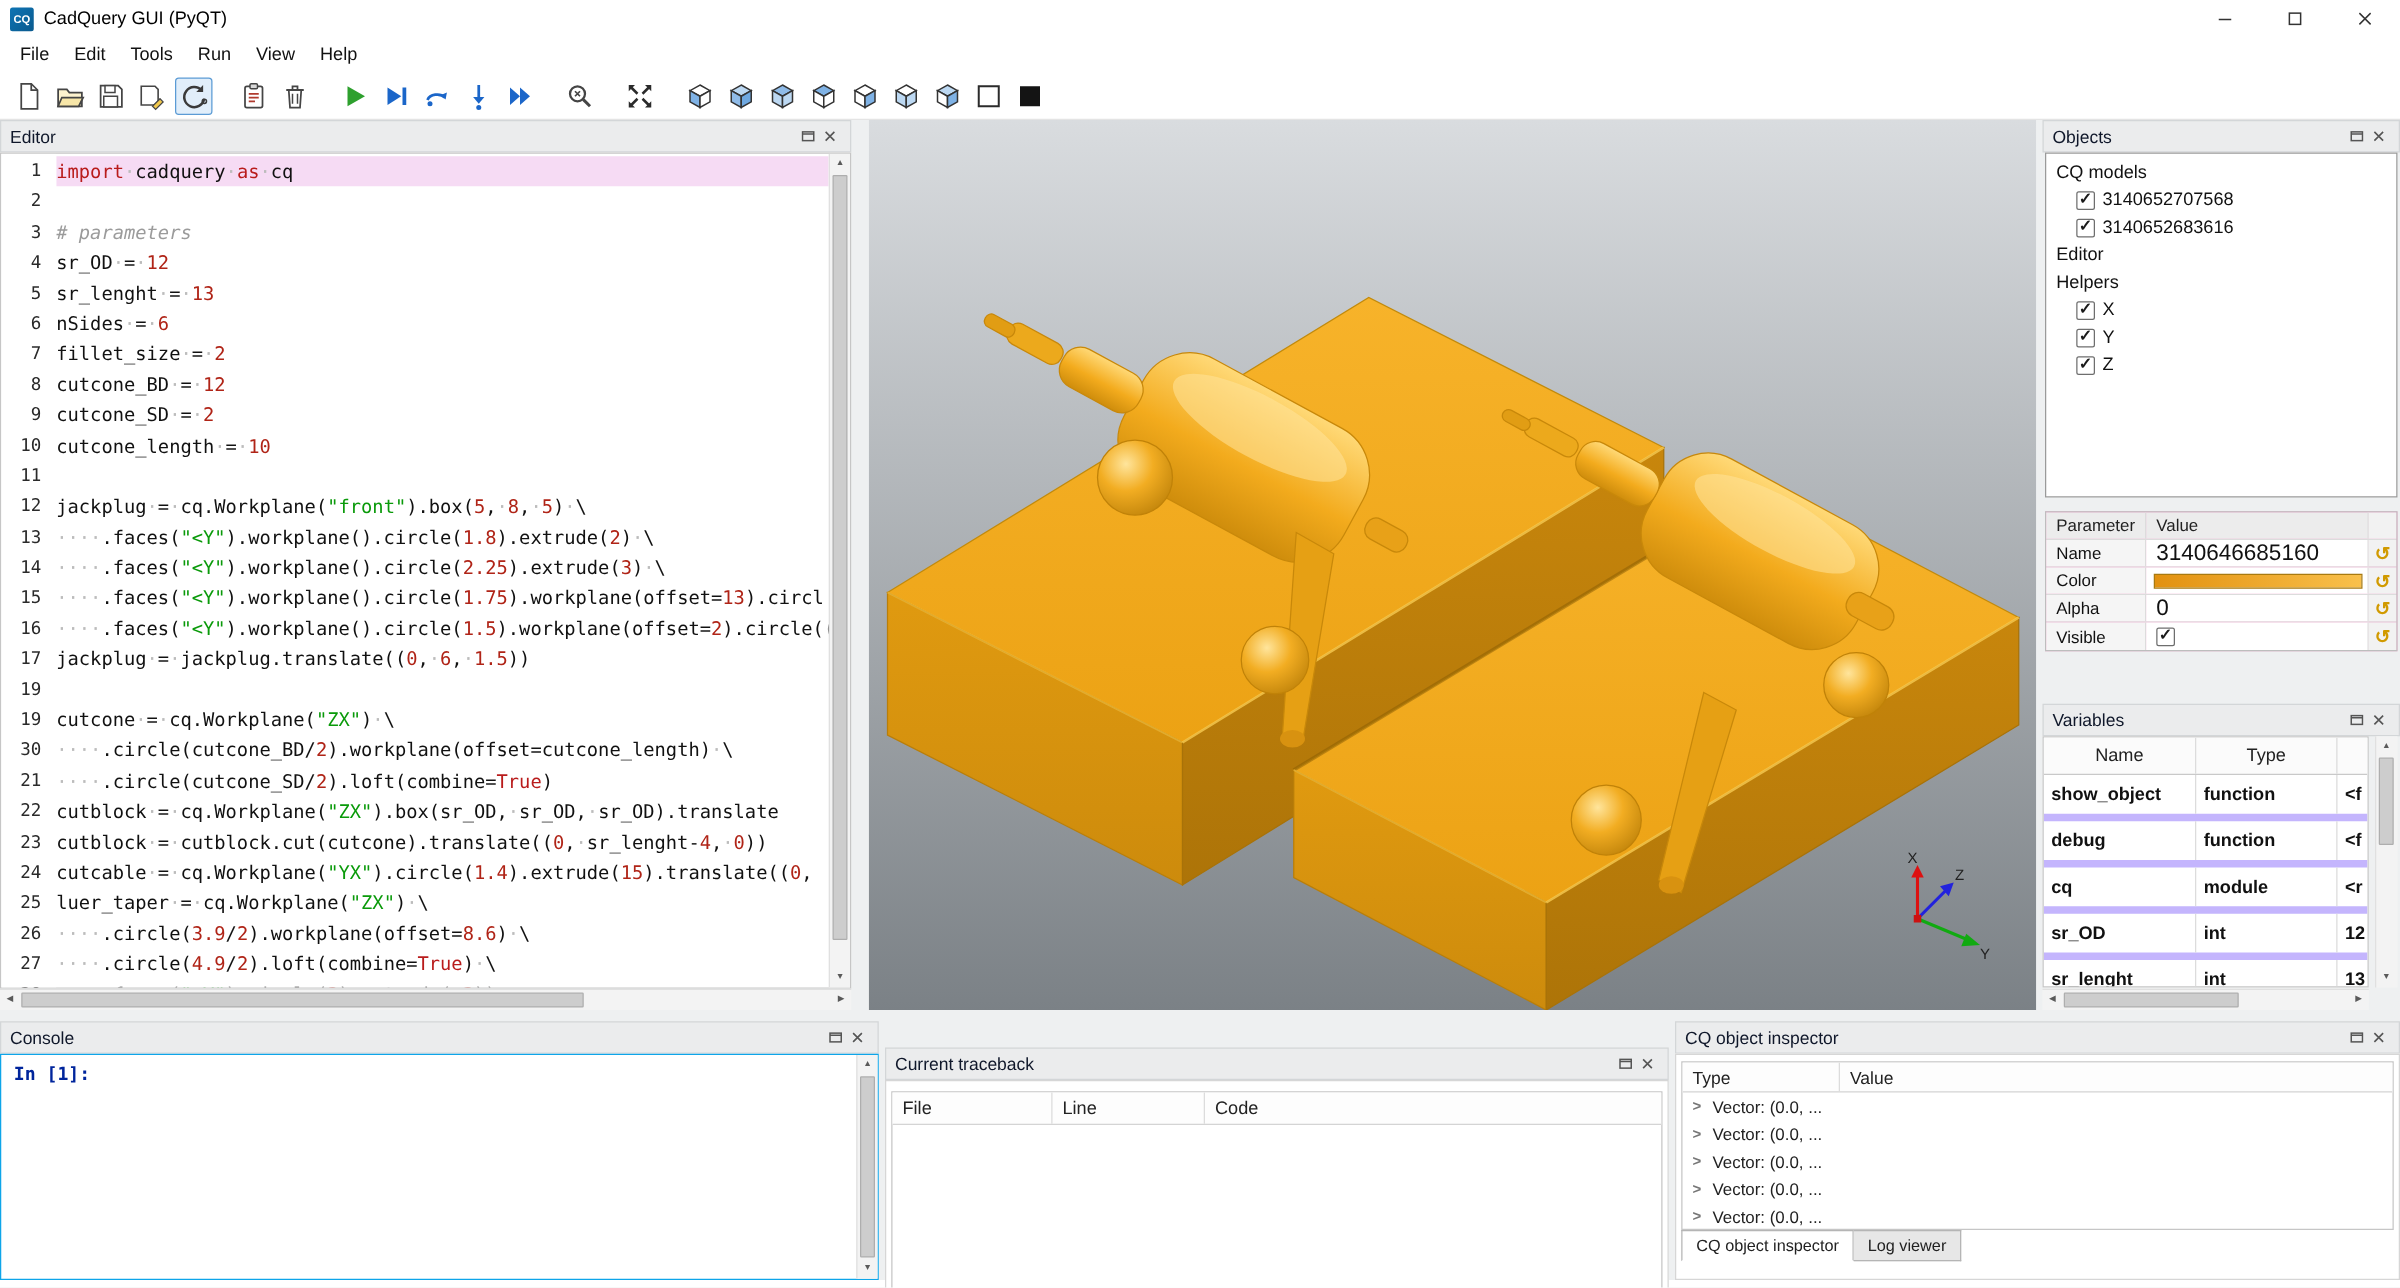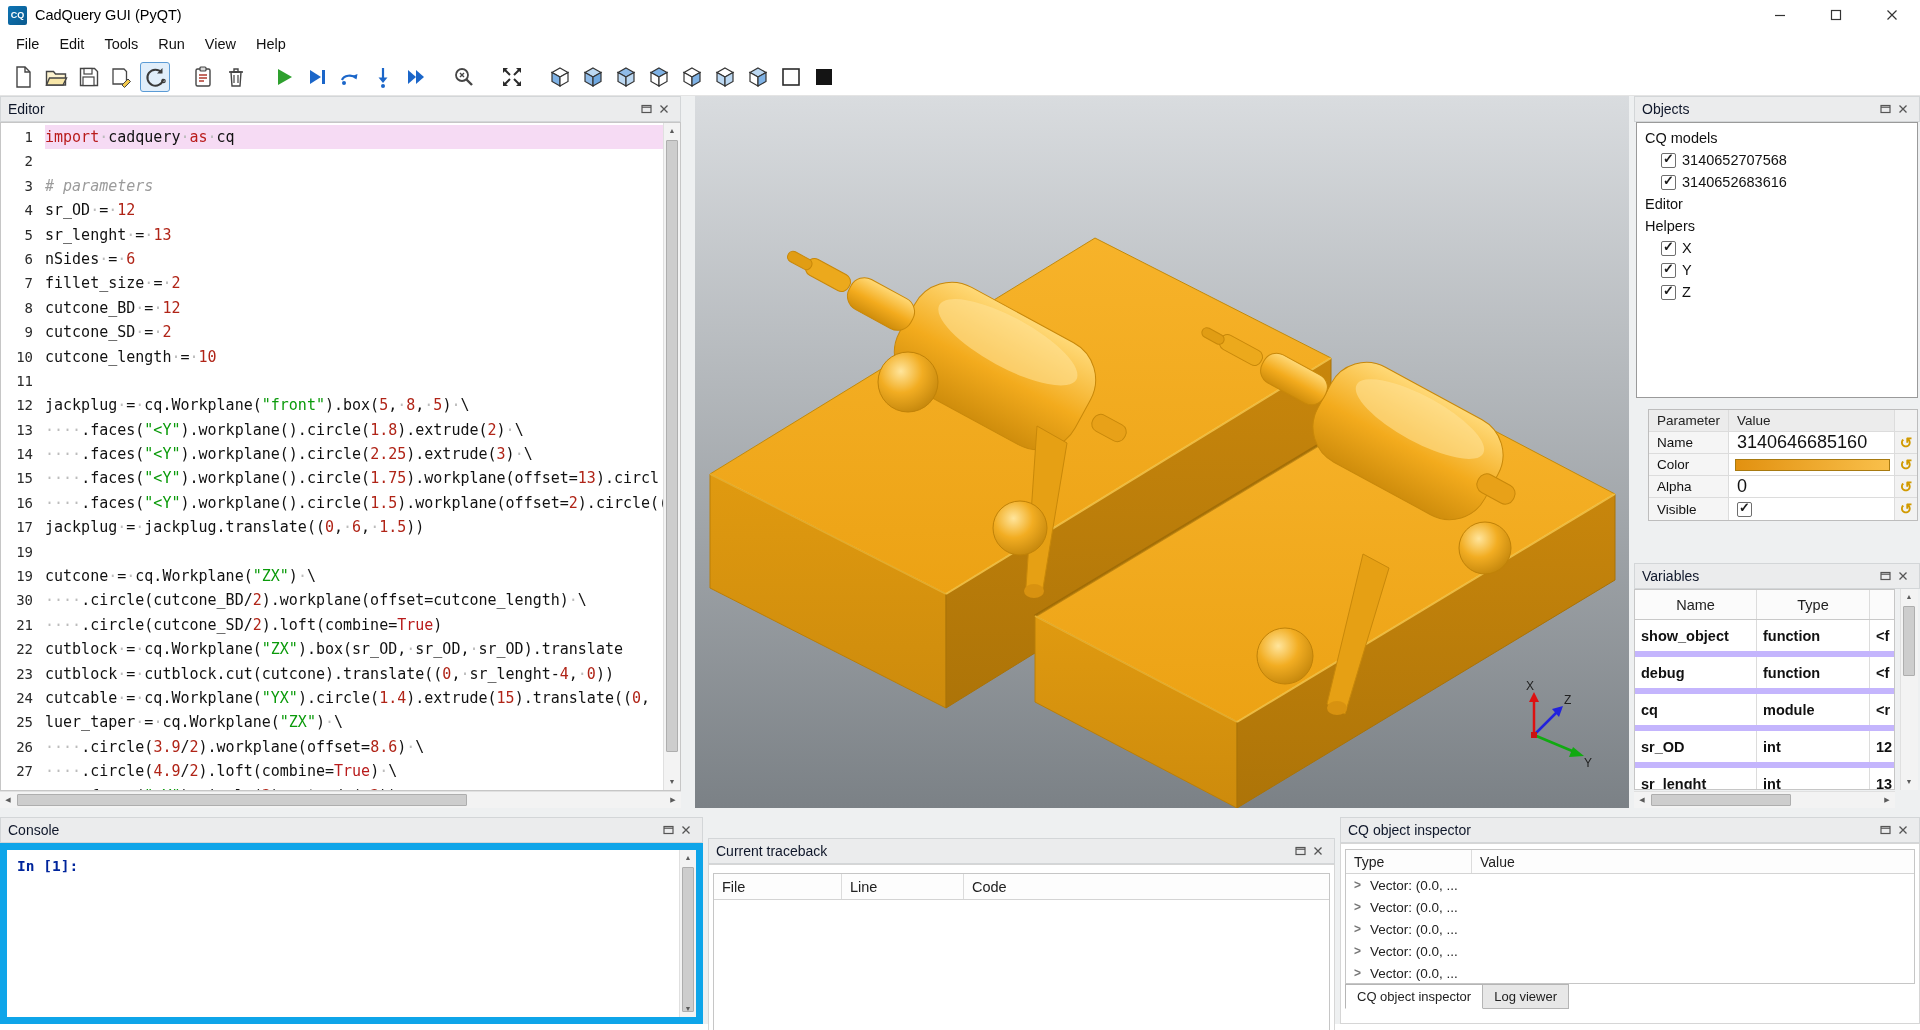--- a/index.html
+++ b/index.html
@@ -52,21 +52,21 @@
 
 #viewport { position:absolute; left:695px; top:96px; width:934px; height:712px; }
 
 
 #objects { left:1634px; top:96px; width:286px; height:467px; }
 .obj-tree { position:absolute; top:26px; left:2px; right:2px; height:276px; border:1px solid #9a9a9a; background:#fff; padding-top:4px; overflow:hidden; }
 .trow { display:flex; align-items:center; height:22px; padding-left:8px; font-size:14.5px; }
 .tind { width:16px; flex:none; }
 .cb { width:15px; height:15px; border:1px solid #6e6e6e; border-radius:2px; margin-right:6px; position:relative; background:#fff; flex:none; }
 .cb.on::after { content:"✓"; position:absolute; left:1px; top:-3px; font-size:13px; font-weight:bold; color:#1a1a1a; }
-.props { position:absolute; top:313px; left:14px; right:2px; border:1px solid #bdbdbd; background:#f9a8d4; }
+.props { position:absolute; top:313px; left:2px; right:2px; border:1px solid #bdbdbd; background:#f9a8d4; }
 .prow { display:flex; height:22px; border-bottom:1px solid #dcdcdc; align-items:stretch; }
 .prow:last-child { border-bottom:none; }
 .pc1 { width:80px; border-right:1px solid #dcdcdc; padding-left:8px; display:flex; align-items:center; font-size:13.5px; background:#f5f5f5; }
 .pc2 { flex:1; border-right:1px solid #dcdcdc; padding-left:8px; display:flex; align-items:center; font-size:18px; background:#fff; }
 .pc3 { width:22px; display:flex; align-items:center; justify-content:center; background:#f2f2f2; }
 .phead .pc1,.phead .pc2 { background:#ececec; font-size:13.5px; color:#222; }
 .swatch { flex:1; height:12px; margin:0 4px 0 -2px; border:1px solid #a87a10; }
 .reset { color:#d19a00; font-size:15px; font-weight:bold; }
 
 
@@ -77,21 +77,21 @@
 .vh1,.vc1 { width:122px; border-right:1px solid #dcdcdc; }
 .vh2,.vc2 { width:113px; border-right:1px solid #dcdcdc; }
 .vh3,.vc3 { flex:1; overflow:hidden; }
 .vrow { display:flex; height:37px; border-bottom:6px solid #c4b5fd;font-weight:bold; }
 .vrow div { display:flex; align-items:center; padding-left:6px; font-size:14.5px; white-space:nowrap; overflow:hidden; }
 .var-vsb { position:absolute; right:2px; top:26px; bottom:18px; }
 .var-hsb { left:0; bottom:0; width:261px; }
 
 
 #console { left:0; top:817px; width:703px; height:207px; }
-.con-body { position:absolute; top:26px; left:0; right:0; bottom:0; background:#fff; border:7px solid #0ea5e9; display:flex; }
+.con-body { position:absolute; top:26px; left:0; right:0; bottom:0; background:#fff; border:1px solid #0ea5e9; display:flex; }
 .con-text { flex:1; padding:8px 10px; font-family:"DejaVu Sans Mono",monospace; font-size:14.5px; font-weight:bold; color:#00259c; }
 
 #traceback { left:708px; top:838px; width:627px; height:207px; }
 .tb-body { position:absolute; top:26px; left:0; right:0; bottom:0; background:#fff; border:1px solid #d6d6d6; }
 .tb-table { position:absolute; top:8px; left:4px; right:4px; bottom:4px; border:1px solid #c6c6c6; background:#fff; }
 .thead { display:flex; height:26px; border-bottom:1px solid #d4d4d4; background:#fdfdfd; }
 .thead div { display:flex; align-items:center; padding-left:8px; font-size:14.5px; color:#222; border-right:1px solid #dcdcdc; }
 .tc1 { width:128px; } .tc2 { width:122px; } .tc3 { flex:1; border-right:none!important; }
 
 #inspector { left:1340px; top:817px; width:580px; height:207px; }

